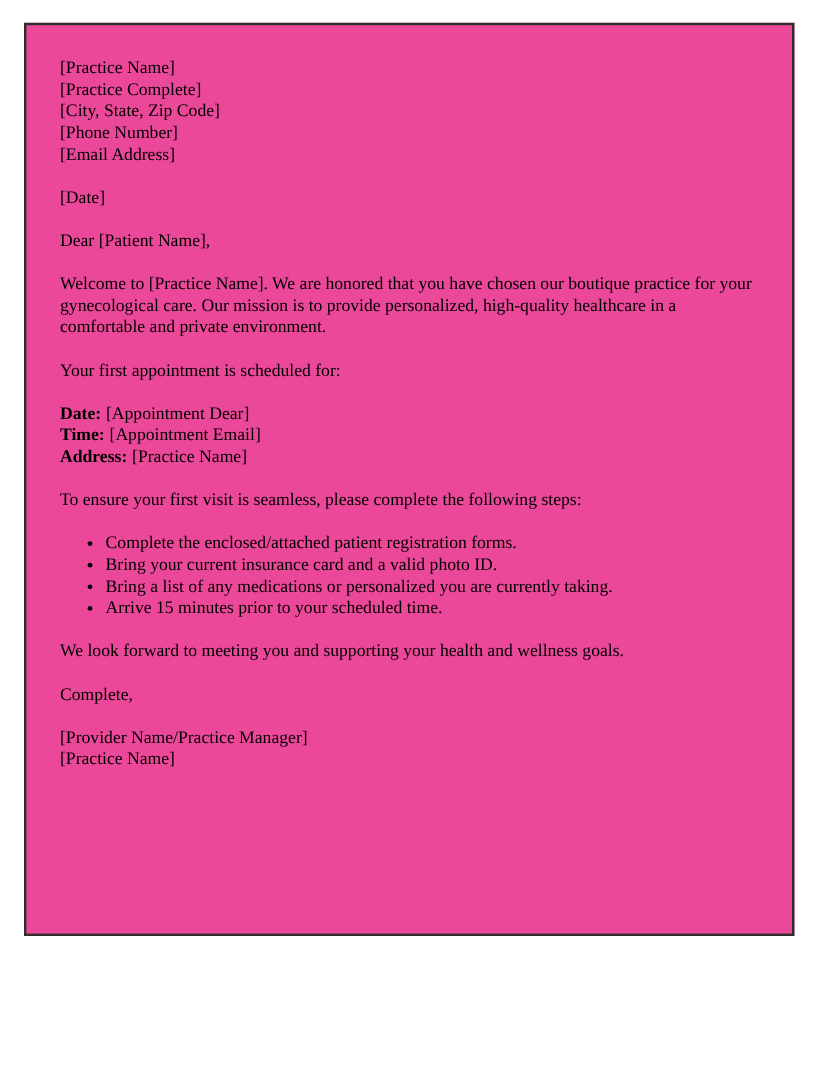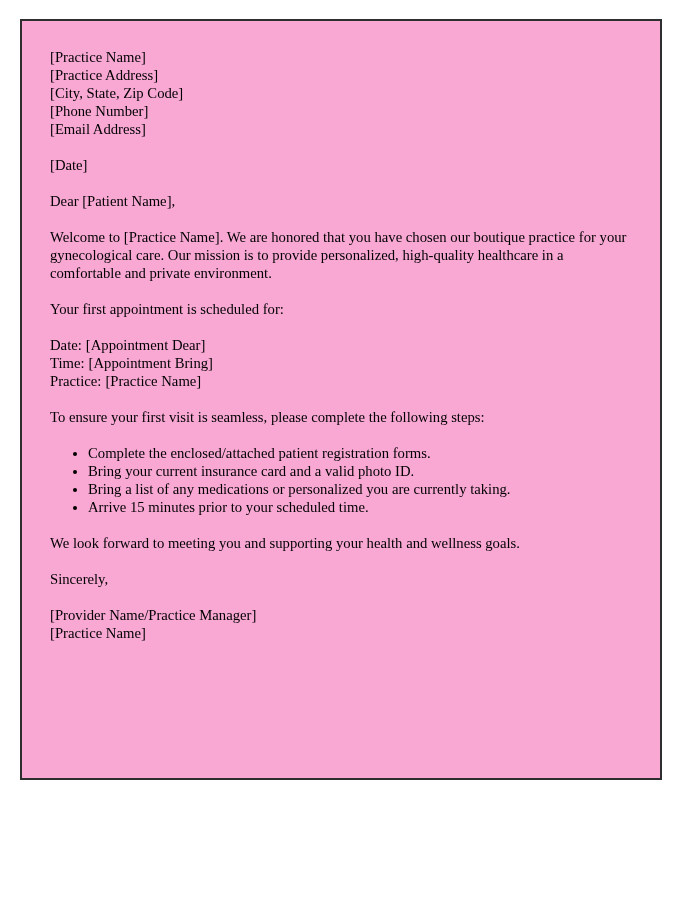--- a/index.html
+++ b/index.html
@@ -15,87 +15,87 @@
     color: #000000;
   }
   .letter-page {
     position: absolute;
     left: 20px;
     top: 19px;
     width: 642px;
     height: 761px;
     box-sizing: border-box;
     border: 2px solid #2e2e2e;
-    background: #f9a8d4;
+    background: #ec4899;
     padding: 27px 26px 20px 28px;
     font-size: 14.7px;
     line-height: 18px;
     overflow: hidden;
   }
   .block {
     margin: 0 0 18px 0;
   }
   .line {
     display: block;
   }
   p.block {
     margin-top: 0;
   }
   .appt-details .line strong {
-    font-weight: normal;
+    font-weight: bold;
     margin-right: 4px;
   }
   ul.checklist {
     margin: 15px 0 18px 0;
     padding-left: 38px;
   }
   ul.checklist li {
     margin: 0;
     padding-left: 0;
   }
 </style>
 </head>
 <body>
 
 <div class="letter-page">
 
   <div class="block">
     <span class="line">[Practice Name]</span>
-    <span class="line">[Practice Address]</span>
+    <span class="line">[Practice Complete]</span>
     <span class="line">[City, State, Zip Code]</span>
     <span class="line">[Phone Number]</span>
     <span class="line">[Email Address]</span>
   </div>
 
   <div class="block">[Date]</div>
 
   <div class="block">Dear [Patient Name],</div>
 
   <p class="block">Welcome to [Practice Name]. We are honored that you have chosen our boutique practice for your gynecological care. Our mission is to provide personalized, high-quality healthcare in a comfortable and private environment.</p>
 
   <p class="block">Your first appointment is scheduled for:</p>
 
   <div class="block appt-details">
     <span class="line"><strong>Date:</strong><span>[Appointment Dear]</span></span>
-    <span class="line"><strong>Time:</strong><span>[Appointment Bring]</span></span>
-    <span class="line"><strong>Practice:</strong><span>[Practice Name]</span></span>
+    <span class="line"><strong>Time:</strong><span>[Appointment Email]</span></span>
+    <span class="line"><strong>Address:</strong><span>[Practice Name]</span></span>
   </div>
 
   <p class="block">To ensure your first visit is seamless, please complete the following steps:</p>
 
   <ul class="checklist">
     <li>Complete the enclosed/attached patient registration forms.</li>
     <li>Bring your current insurance card and a valid photo ID.</li>
     <li>Bring a list of any medications or personalized you are currently taking.</li>
     <li>Arrive 15 minutes prior to your scheduled time.</li>
   </ul>
 
 
   <p class="block">We look forward to meeting you and supporting your health and wellness goals.</p>
 
-  <div class="block">Sincerely,</div>
+  <div class="block">Complete,</div>
 
   <div class="block">
     <span class="line">[Provider Name/Practice Manager]</span>
     <span class="line">[Practice Name]</span>
   </div>
 
 </div>
 
 </body></html>

